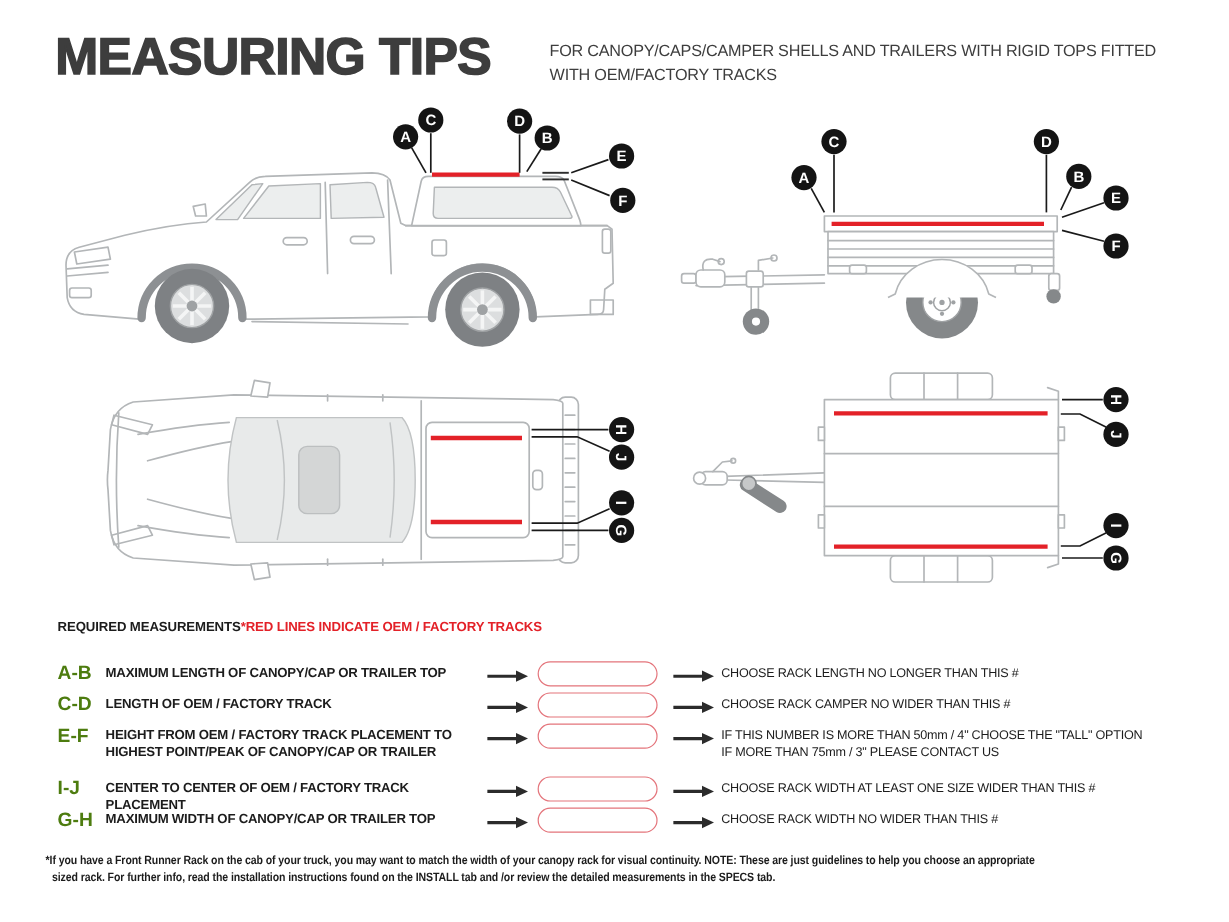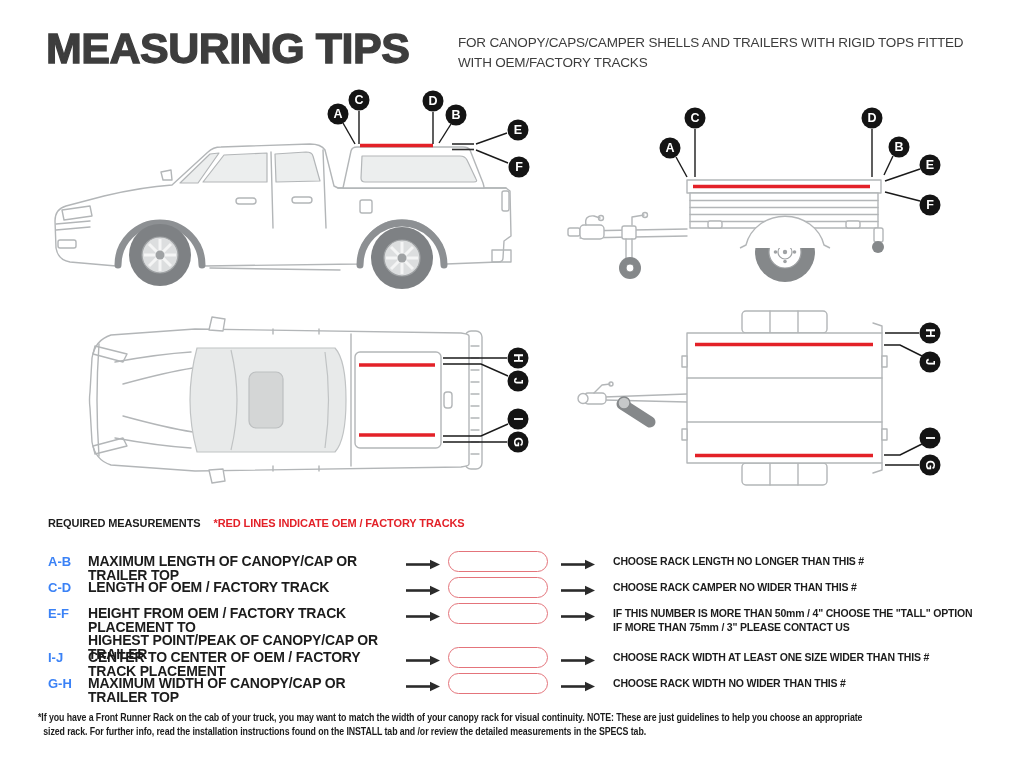--- a/index.html
+++ b/index.html
@@ -22,33 +22,33 @@
   .sun{stroke:#bcbfc0;stroke-width:1.2;fill:#d4d6d6}
   .dk{fill:#85888a;stroke:none}
   .arch{stroke:#8d9093;stroke-width:7;fill:none;stroke-linecap:round}
   .track{stroke:var(--accent-red,#e32128);stroke-width:3.6;fill:none}
   .gauge{stroke:#2e2e2e;stroke-width:1.6;fill:none}
   .leader{stroke:#1a1a1a;stroke-width:1.4;fill:none}
   .lblc{fill:var(--label-black,#141414)}
   .lblt{fill:#fff;font-size:12.5px;font-weight:700;font-family:"Liberation Sans",sans-serif;text-anchor:middle}
 
   
-  .sec{position:absolute;left:48px;top:517px;display:flex;gap:13px;font-size:11px;
+  .sec{position:absolute;left:48px;top:517px;display:flex;font-size:11px;
     font-weight:700;letter-spacing:-.1px;white-space:nowrap;color:#1c1c1c}
   .sec .note{color:var(--accent-red,#e32128)}
   .rows{position:absolute;left:48px;top:555px;width:968px}
   .mrow{display:flex;align-items:flex-start;height:26px}
   .mrow.tall{height:44px}
-  .mcode{width:40px;font-size:13px;font-weight:700;line-height:13.5px;color:#3b82f6}
-  .mdesc{width:318px;font-size:14px;font-weight:700;line-height:13.5px;letter-spacing:-.2px;color:#1c1c1c}
+  .mcode{width:40px;font-size:16px;font-weight:700;line-height:13.5px;color:#4d7c0f}
+  .mdesc{width:318px;font-size:11px;font-weight:700;line-height:13.5px;letter-spacing:-.2px;color:#1c1c1c}
   .marrow{width:42px;padding-top:1px}
   .marrow2{width:34px;margin-left:13px}
   .mpill{width:100px;height:21px;border:1.5px solid var(--pill-red,#e4747b);
     border-radius:12px;margin-top:-4px;box-sizing:border-box;background:#fff}
-  .mres{margin-left:18px;font-size:10.5px;font-weight:700;line-height:13.5px;letter-spacing:-.2px;color:#1c1c1c;white-space:nowrap}
+  .mres{margin-left:6px;font-size:10.5px;font-weight:400;line-height:13.5px;letter-spacing:-.2px;color:#1c1c1c;white-space:nowrap}
 
   
   .foot{position:absolute;left:38px;top:711px;width:1110px;font-size:10px;font-weight:700;
     line-height:14px;letter-spacing:-.1px;color:#1c1c1c;transform:scaleX(.88);transform-origin:0 0}
   .foot div{white-space:nowrap}
   .foot .l2{padding-left:6px}
 </style>
 </head>
 <body>
 

